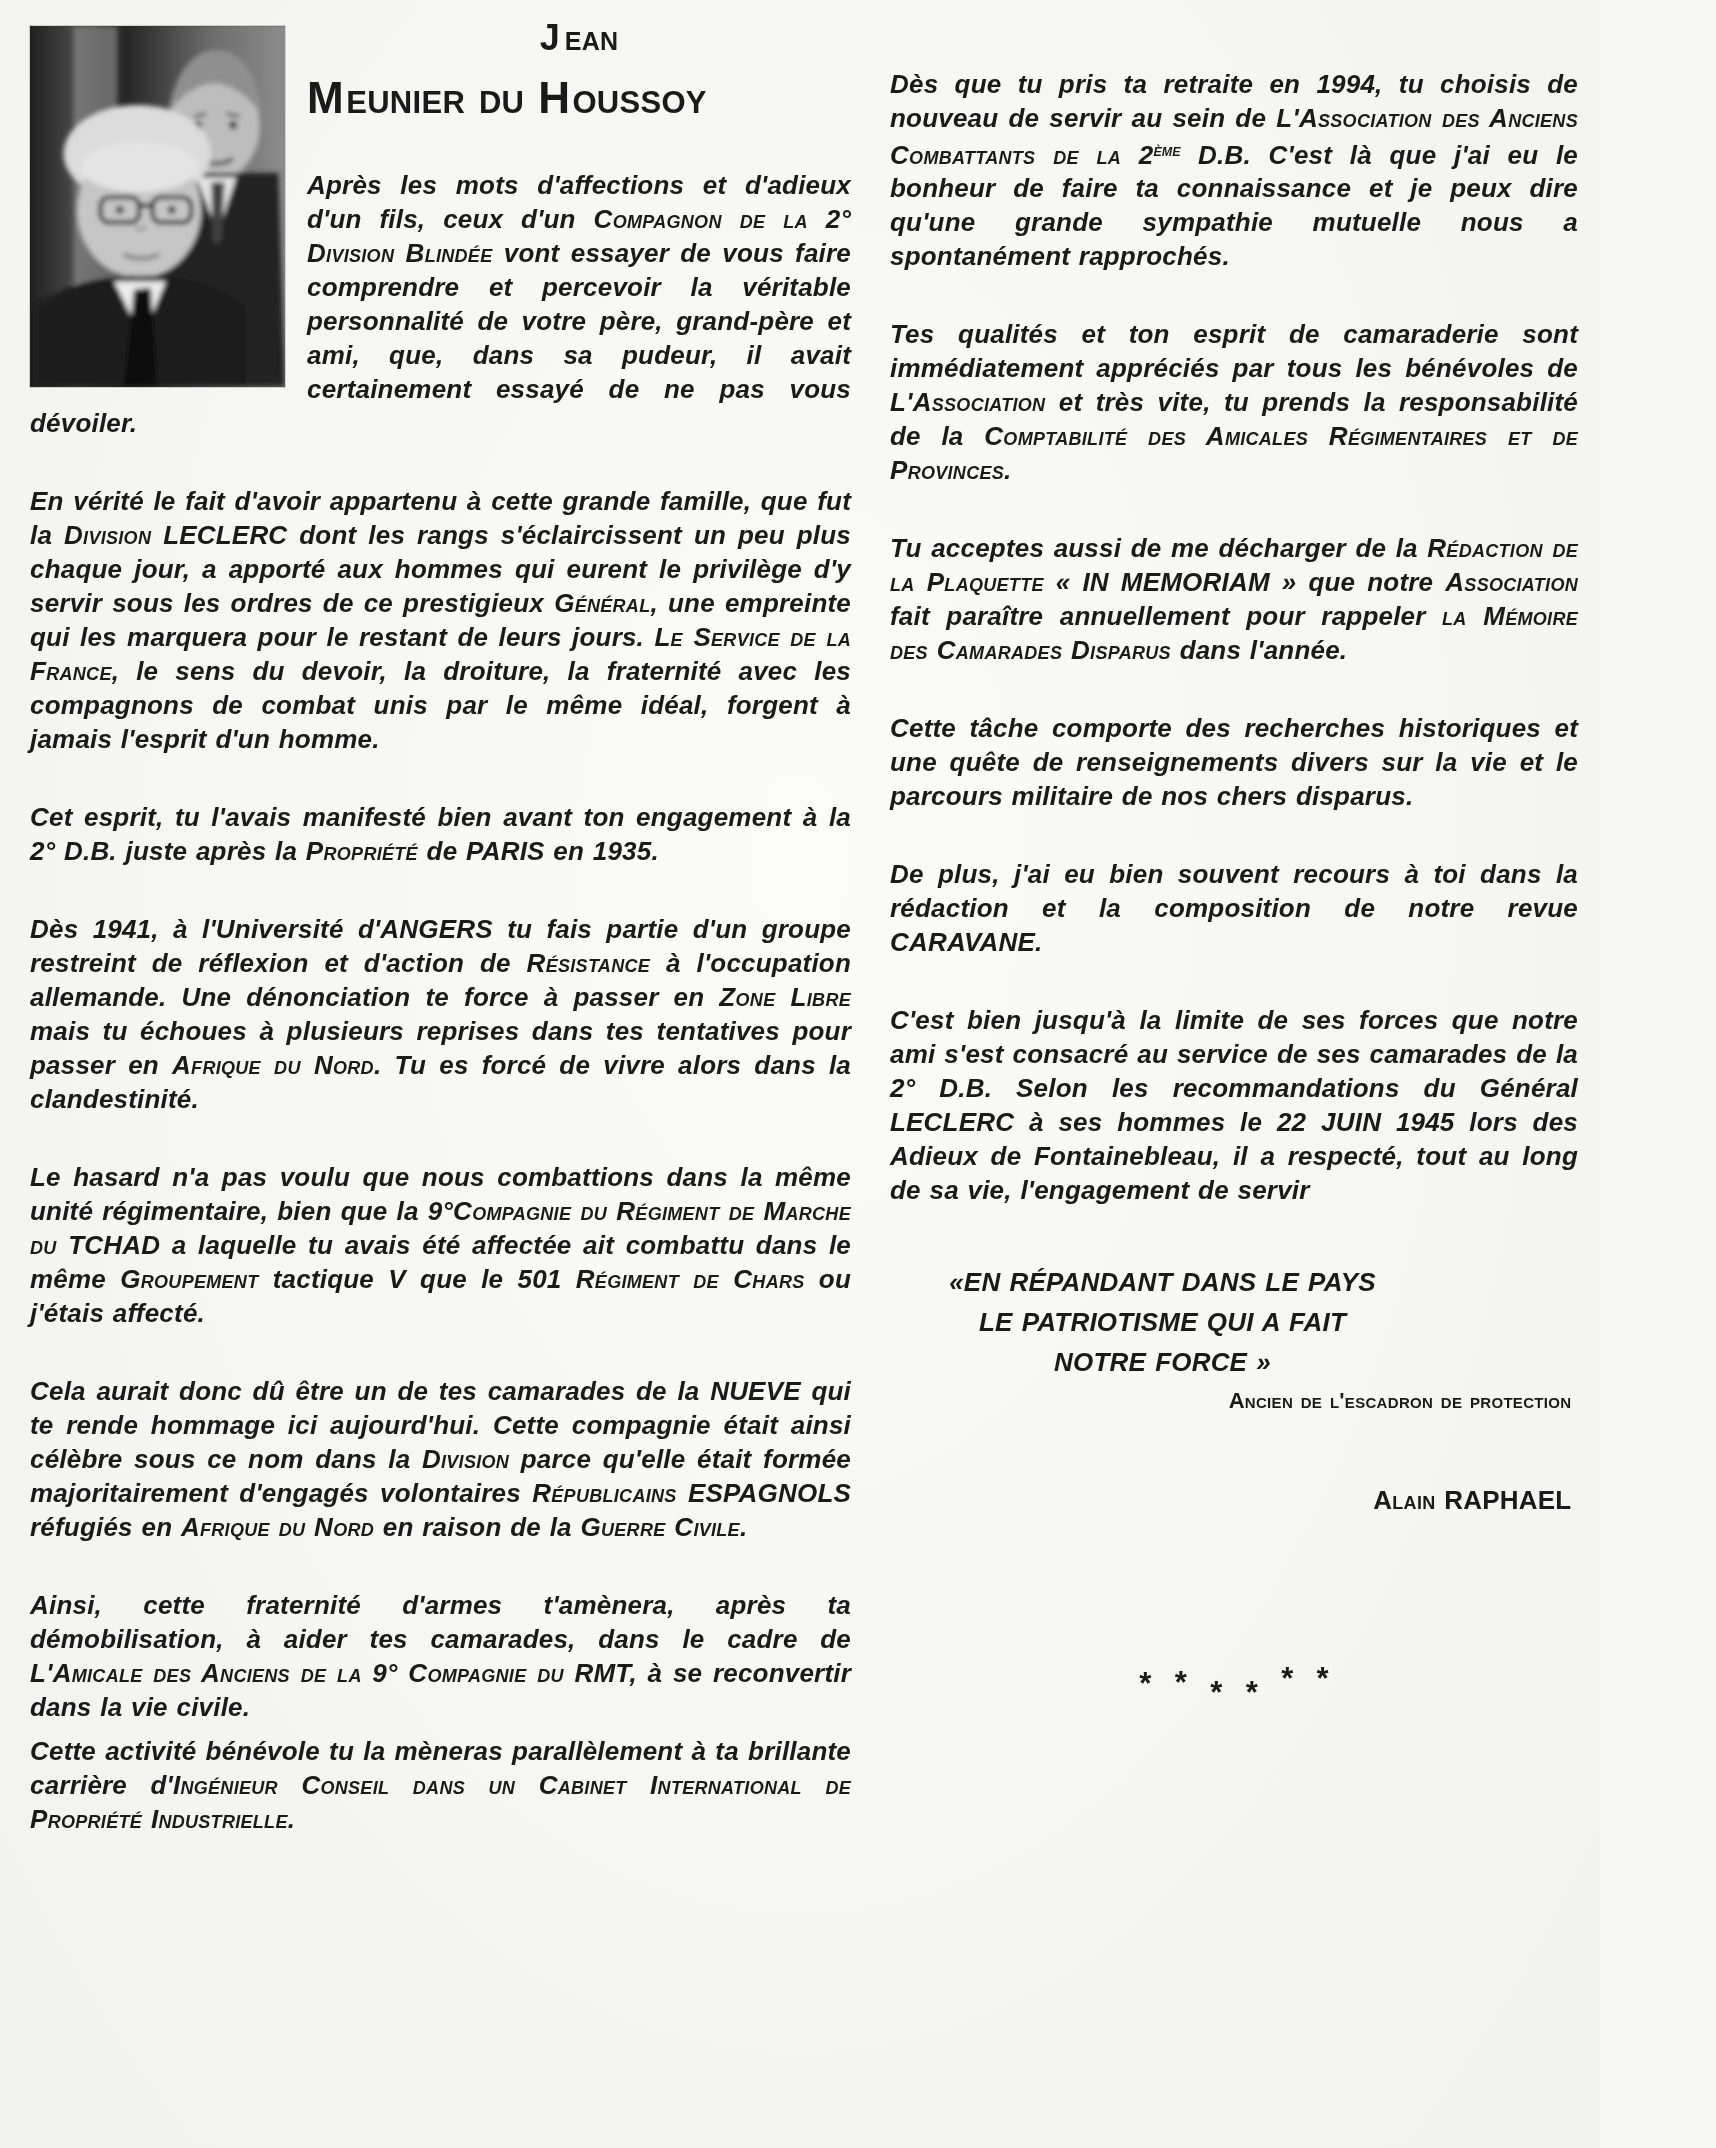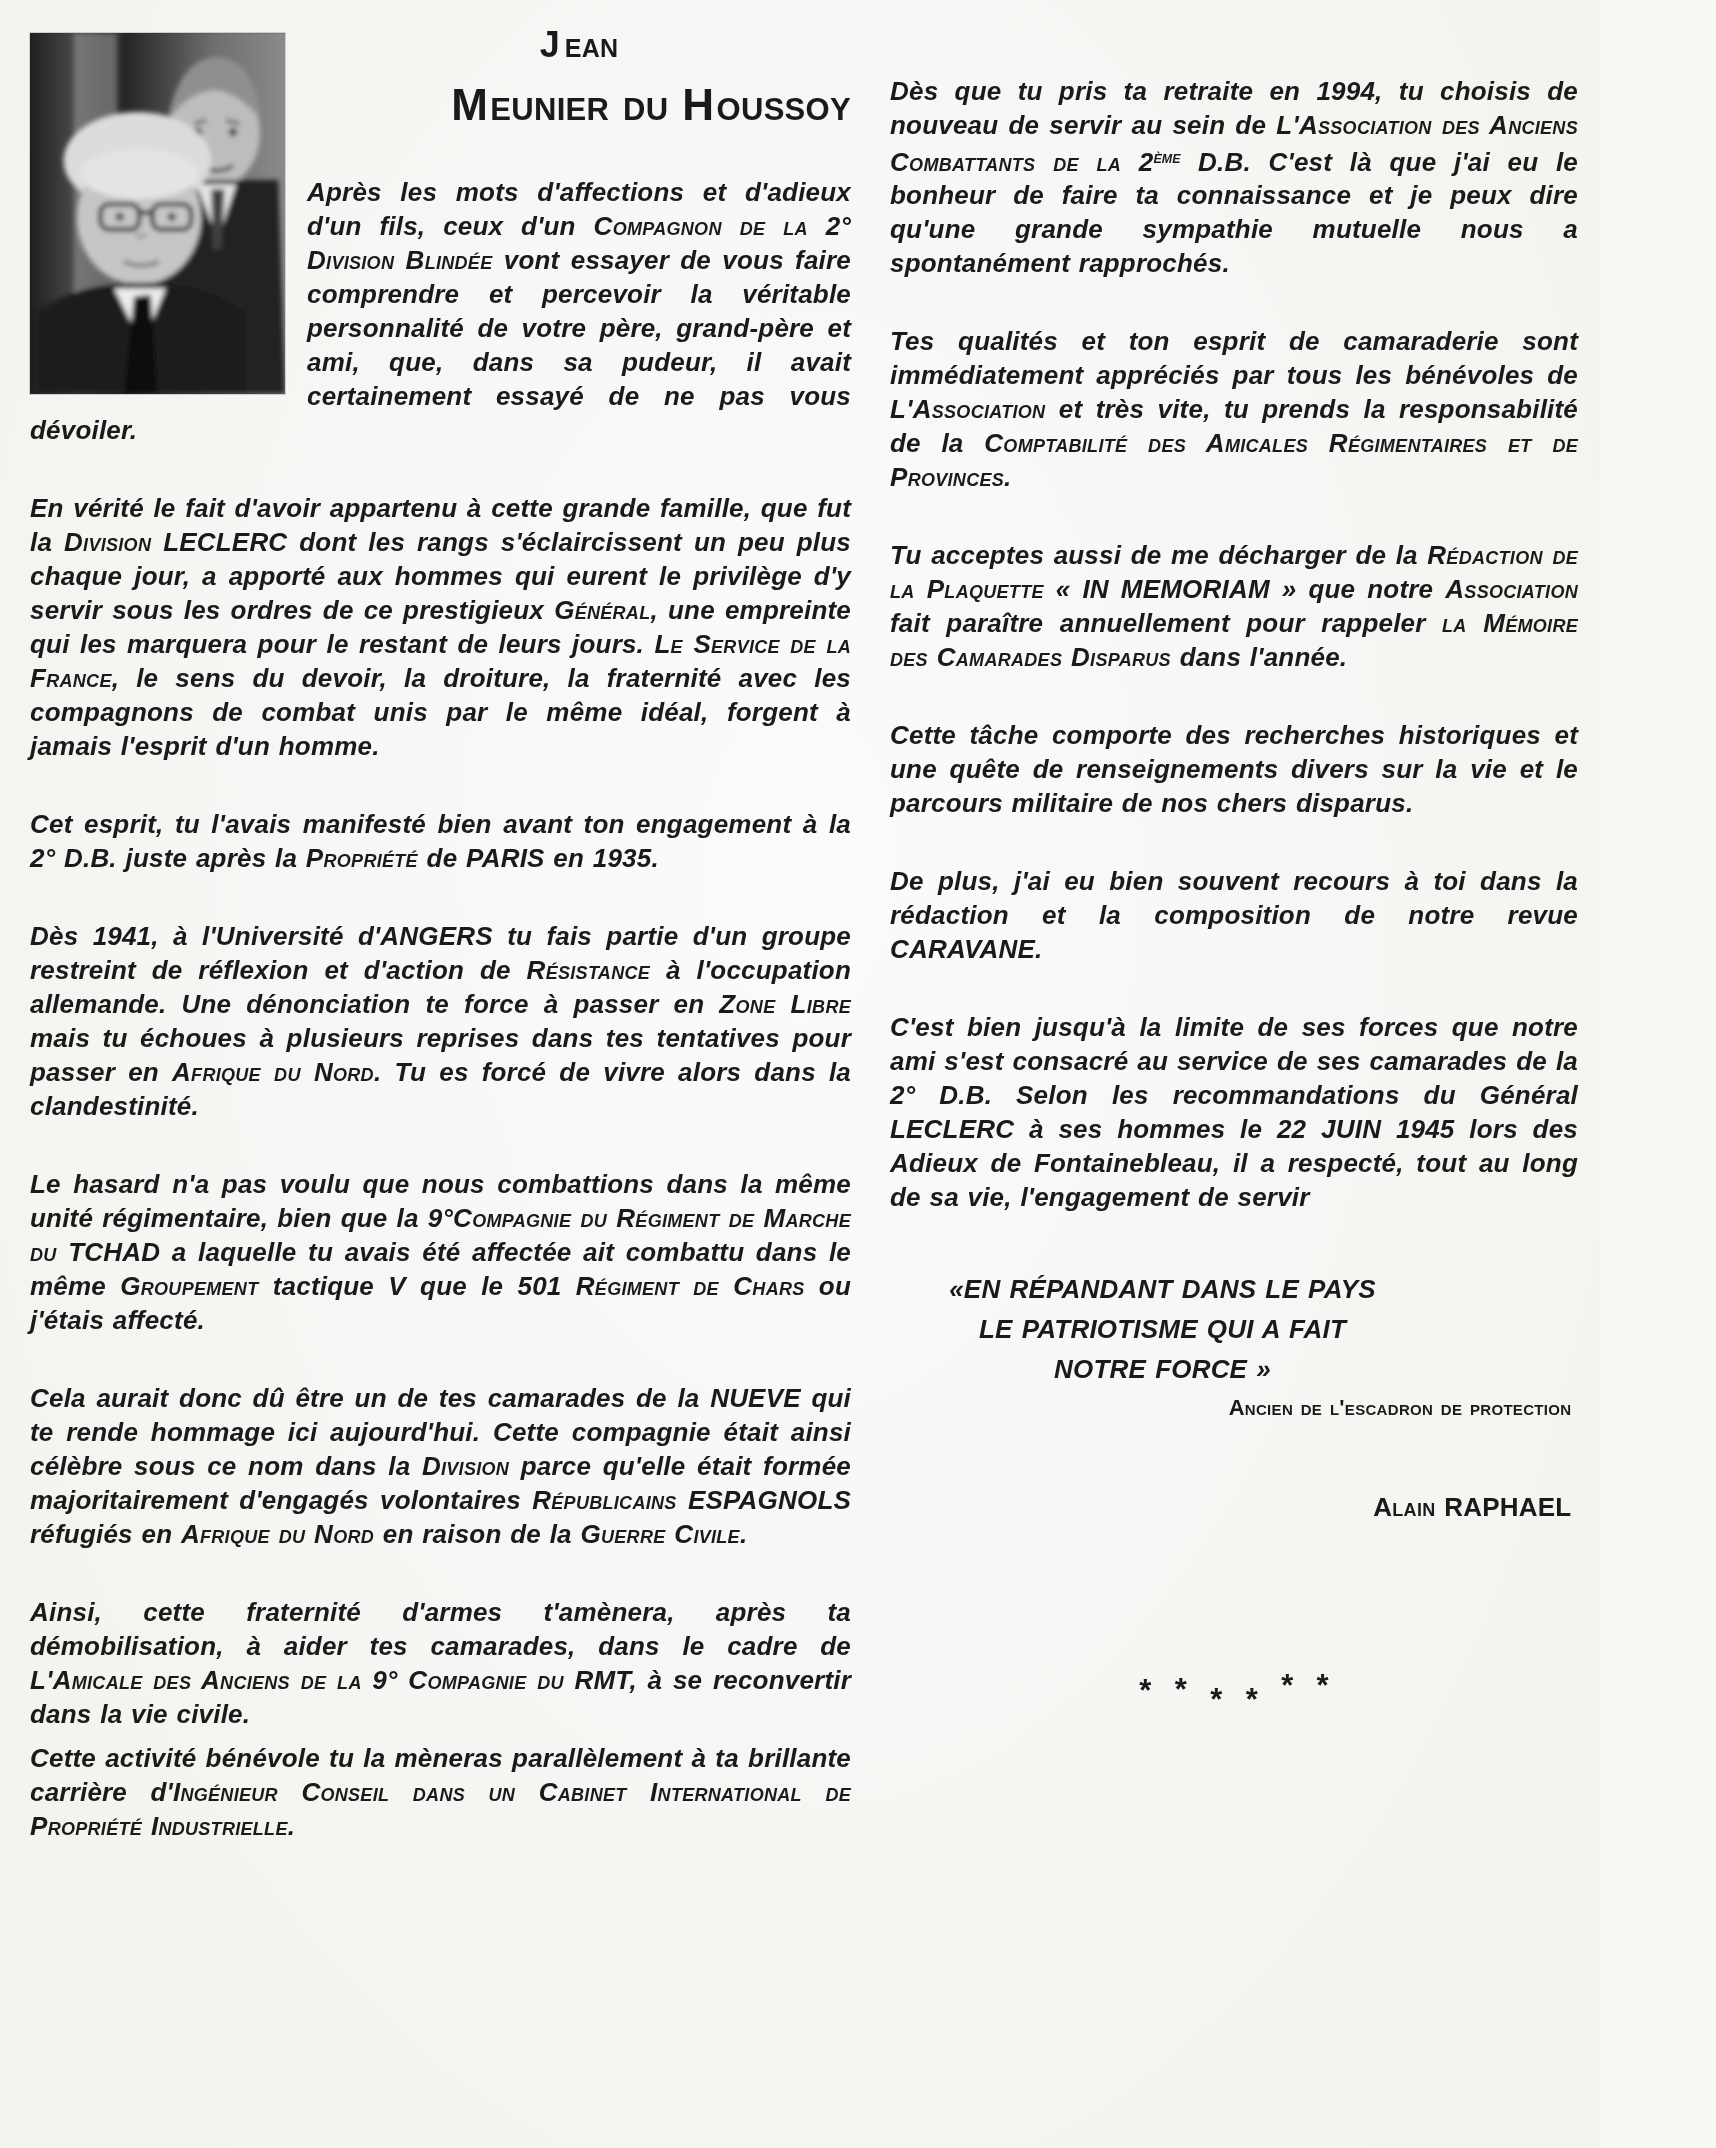--- a/index.html
+++ b/index.html
@@ -7,21 +7,21 @@
     width:1717px;height:2148px;
     background:#f7f7f4;
     font-family:"Liberation Sans", sans-serif;
     color:#1a1a1a;
     overflow:hidden;
     position:relative;
   }
   .page{
     box-sizing:border-box;
     width:1600px;height:2148px;
-    padding:23px 22px 17px 30px;
+    padding:16px 22px 17px 30px;
     display:flex;
     gap:39px;
     background:
       radial-gradient(ellipse at 50% 40%, rgba(255,255,255,.5), rgba(0,0,0,.02) 90%),
       #f7f7f4;
   }
   .col{box-sizing:border-box;}
   .col-left{width:821px;flex:0 0 821px;}
   .col-right{flex:1 1 auto;padding-top:6.7px;}
 
@@ -50,21 +50,21 @@
   .title-line1{
     margin:0;padding-left:52px;
     text-align:center;
     font-style:normal;font-weight:700;
     font-size:36px;line-height:44px;
     letter-spacing:5px;
     text-align:center;
   }
   .title-line2{
     margin:11.7px 0 0 0;padding-left:52px;
-    text-align:right;
+    text-align:left;
     font-style:normal;font-weight:700;
     font-size:44px;line-height:52px;
     letter-spacing:2.5px;
   }
   .quote{margin-top:62px;}
   .tight{margin-top:10px;}
 
   .motto{
     margin:0;padding-right:143px;
     text-align:center;

